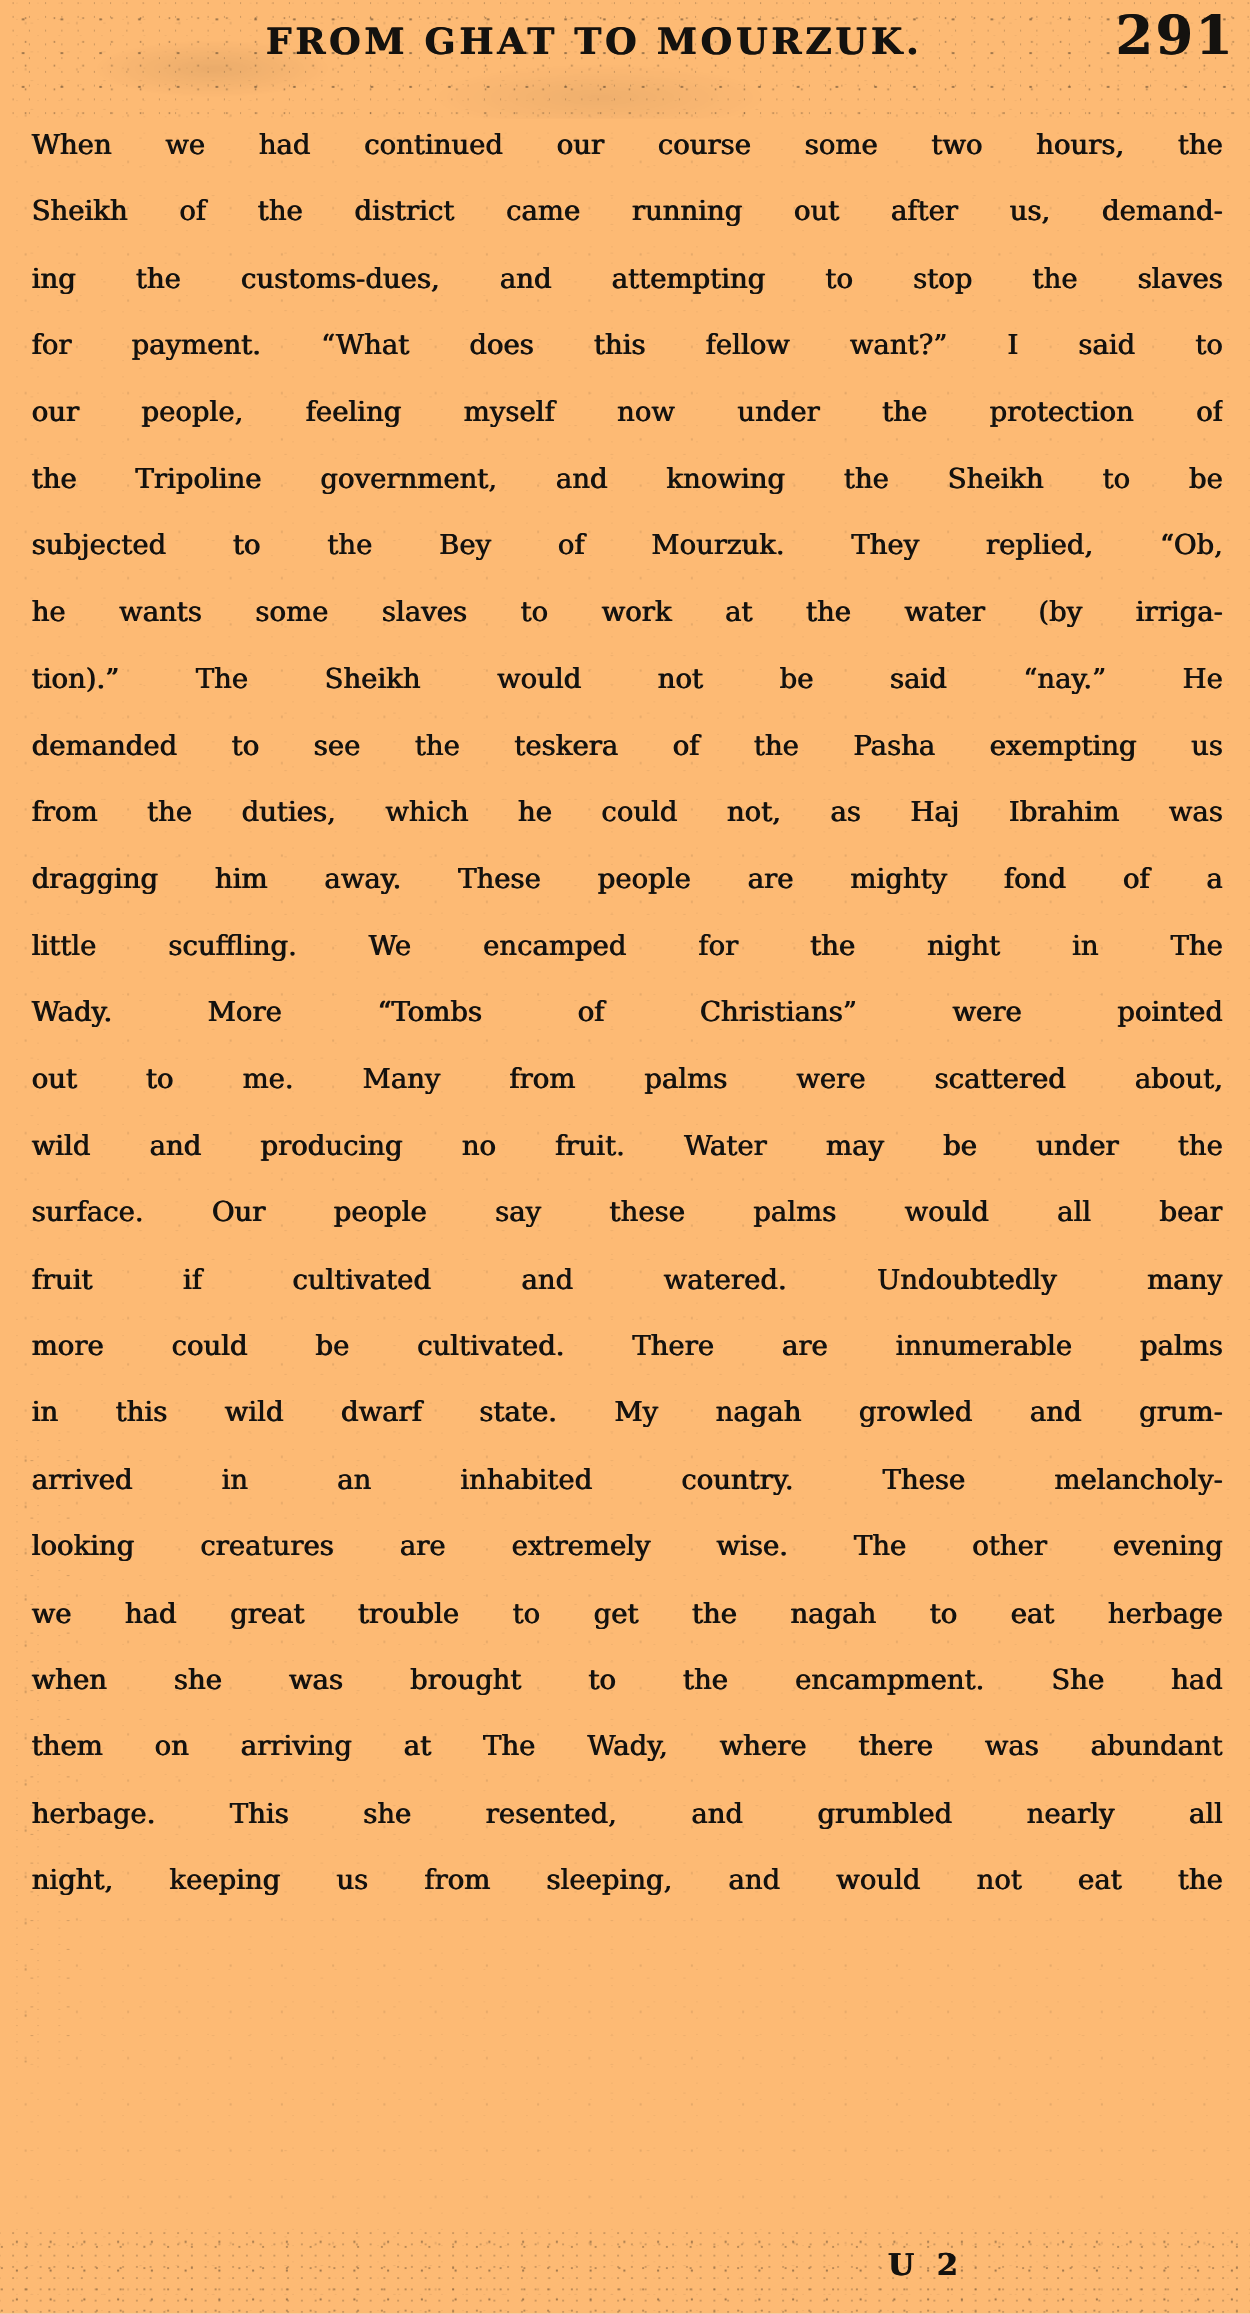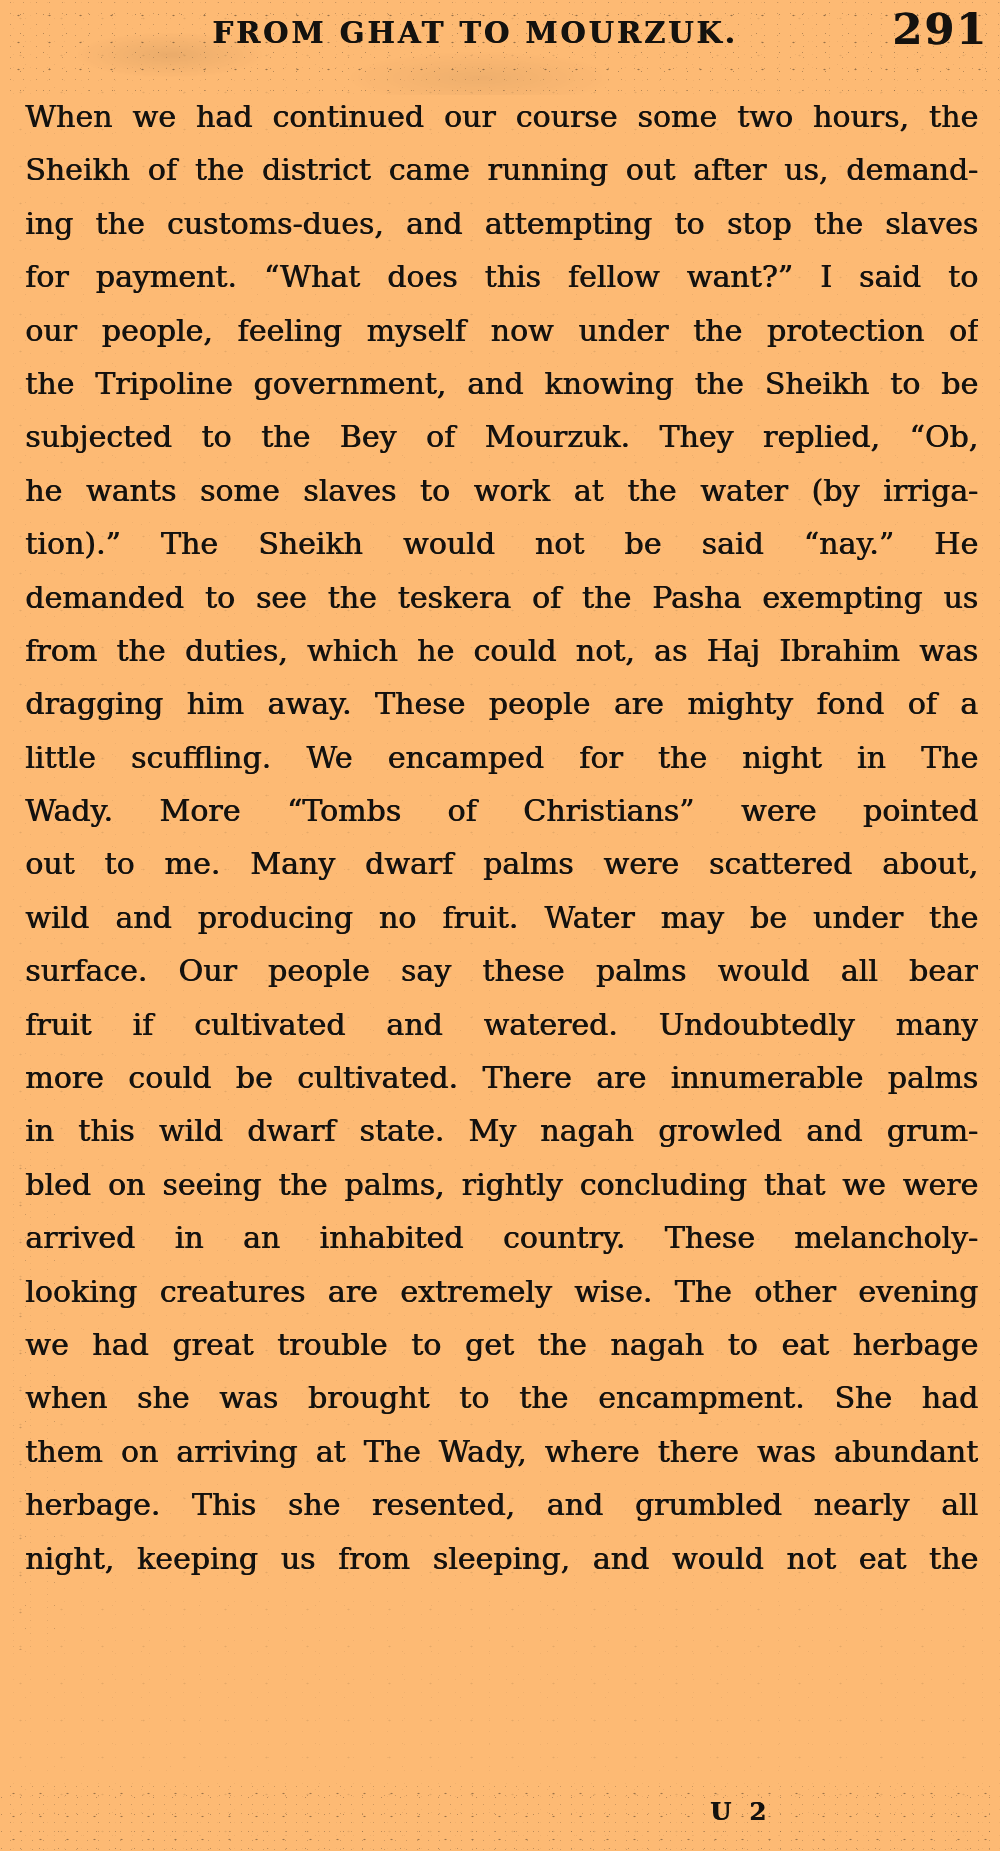--- a/index.html
+++ b/index.html
@@ -45,21 +45,21 @@
   .page-body {
     position: absolute;
     top: 90px;
     left: 25px;
     right: 42px;
   }
   .page-body .line {
     height: 53.4px;
     line-height: 53.4px;
     overflow: hidden;
-    font-size: 30px;
+    font-size: 22px;
     text-align: justify;
     text-align-last: justify;
     text-justify: inter-word;
     text-shadow: 0.7px 0 0 currentColor;
     white-space: normal;
   }
   
   .signature-mark {
     position: absolute;
     top: 1797px;
@@ -127,27 +127,26 @@
       <div class="line">our people, feeling myself now under the protection of</div>
       <div class="line">the Tripoline government, and knowing the Sheikh to be</div>
       <div class="line">subjected to the Bey of Mourzuk. They replied, “Ob,</div>
       <div class="line">he wants some slaves to work at the water (by irriga-</div>
       <div class="line">tion).” The Sheikh would not be said “nay.” He</div>
       <div class="line">demanded to see the teskera of the Pasha exempting us</div>
       <div class="line">from the duties, which he could not, as Haj Ibrahim was</div>
       <div class="line">dragging him away. These people are mighty fond of a</div>
       <div class="line">little scuffling. We encamped for the night in The</div>
       <div class="line">Wady. More “Tombs of Christians” were pointed</div>
-      <div class="line">out to me. Many dwarf palms were scattered about,</div>
+      <div class="line">out to me. Many from palms were scattered about,</div>
       <div class="line">wild and producing no fruit. Water may be under the</div>
       <div class="line">surface. Our people say these palms would all bear</div>
       <div class="line">fruit if cultivated and watered. Undoubtedly many</div>
       <div class="line">more could be cultivated. There are innumerable palms</div>
       <div class="line">in this wild dwarf state. My nagah growled and grum-</div>
-      <div class="line">bled on seeing the palms, rightly concluding that we were</div>
       <div class="line">arrived in an inhabited country. These melancholy-</div>
       <div class="line">looking creatures are extremely wise. The other evening</div>
       <div class="line">we had great trouble to get the nagah to eat herbage</div>
       <div class="line">when she was brought to the encampment. She had</div>
       <div class="line">them on arriving at The Wady, where there was abundant</div>
       <div class="line">herbage. This she resented, and grumbled nearly all</div>
       <div class="line">night, keeping us from sleeping, and would not eat the</div>
     </div>
 
   <div class="signature-mark">U 2</div>

